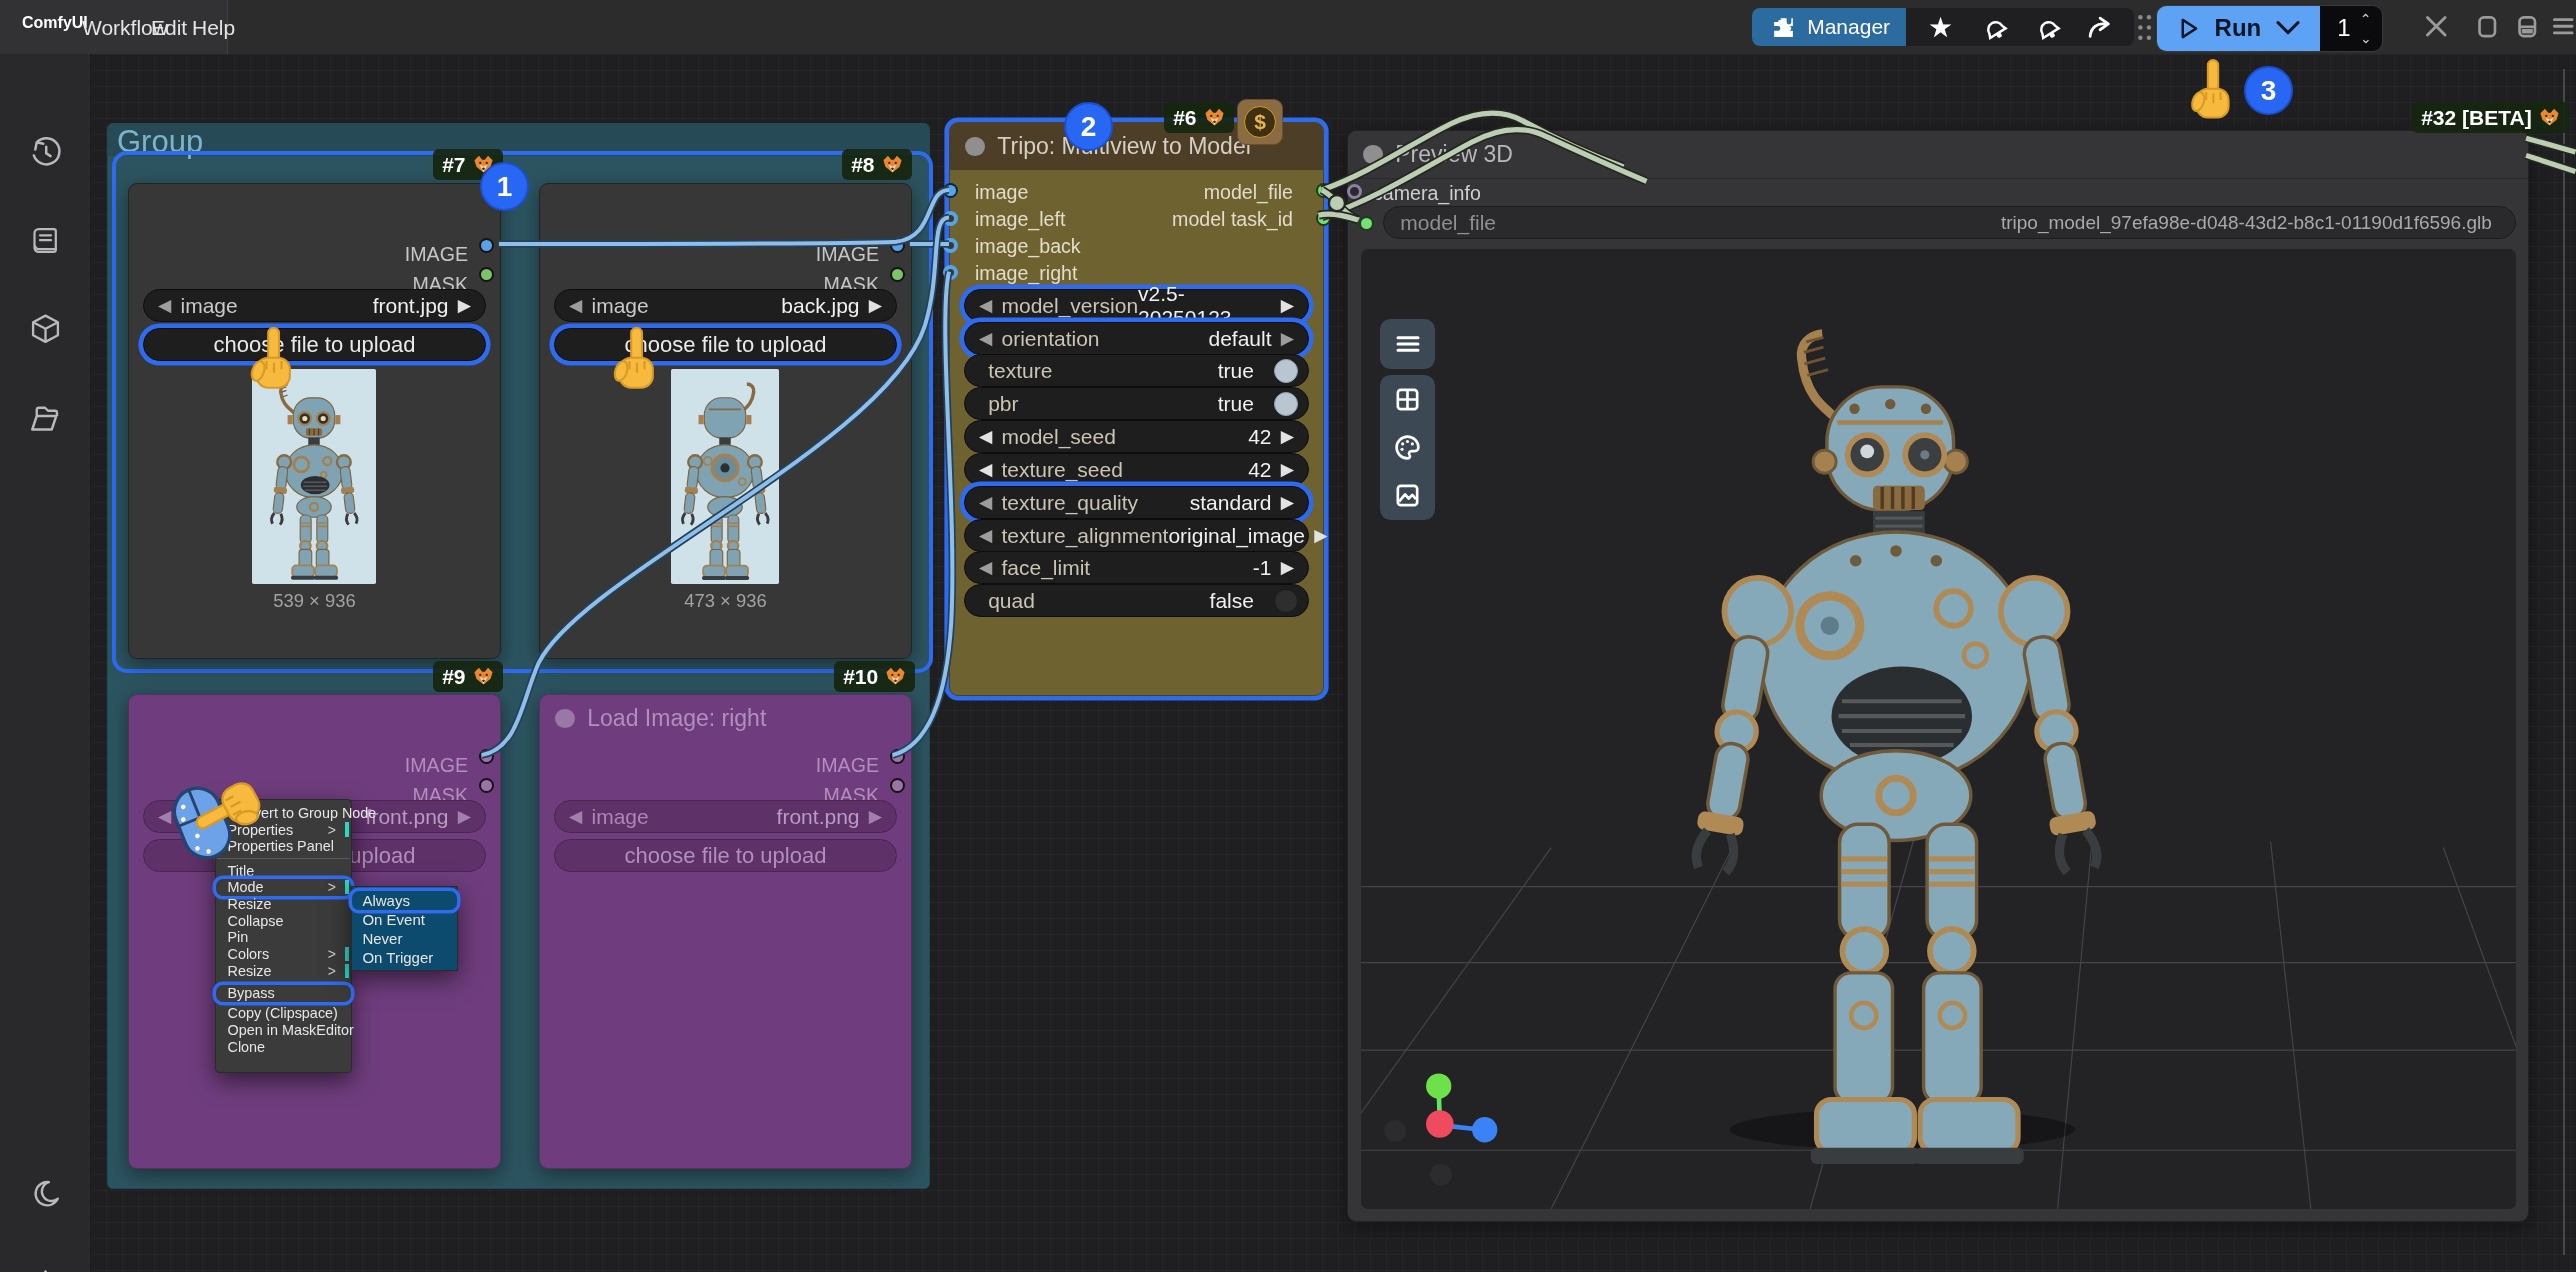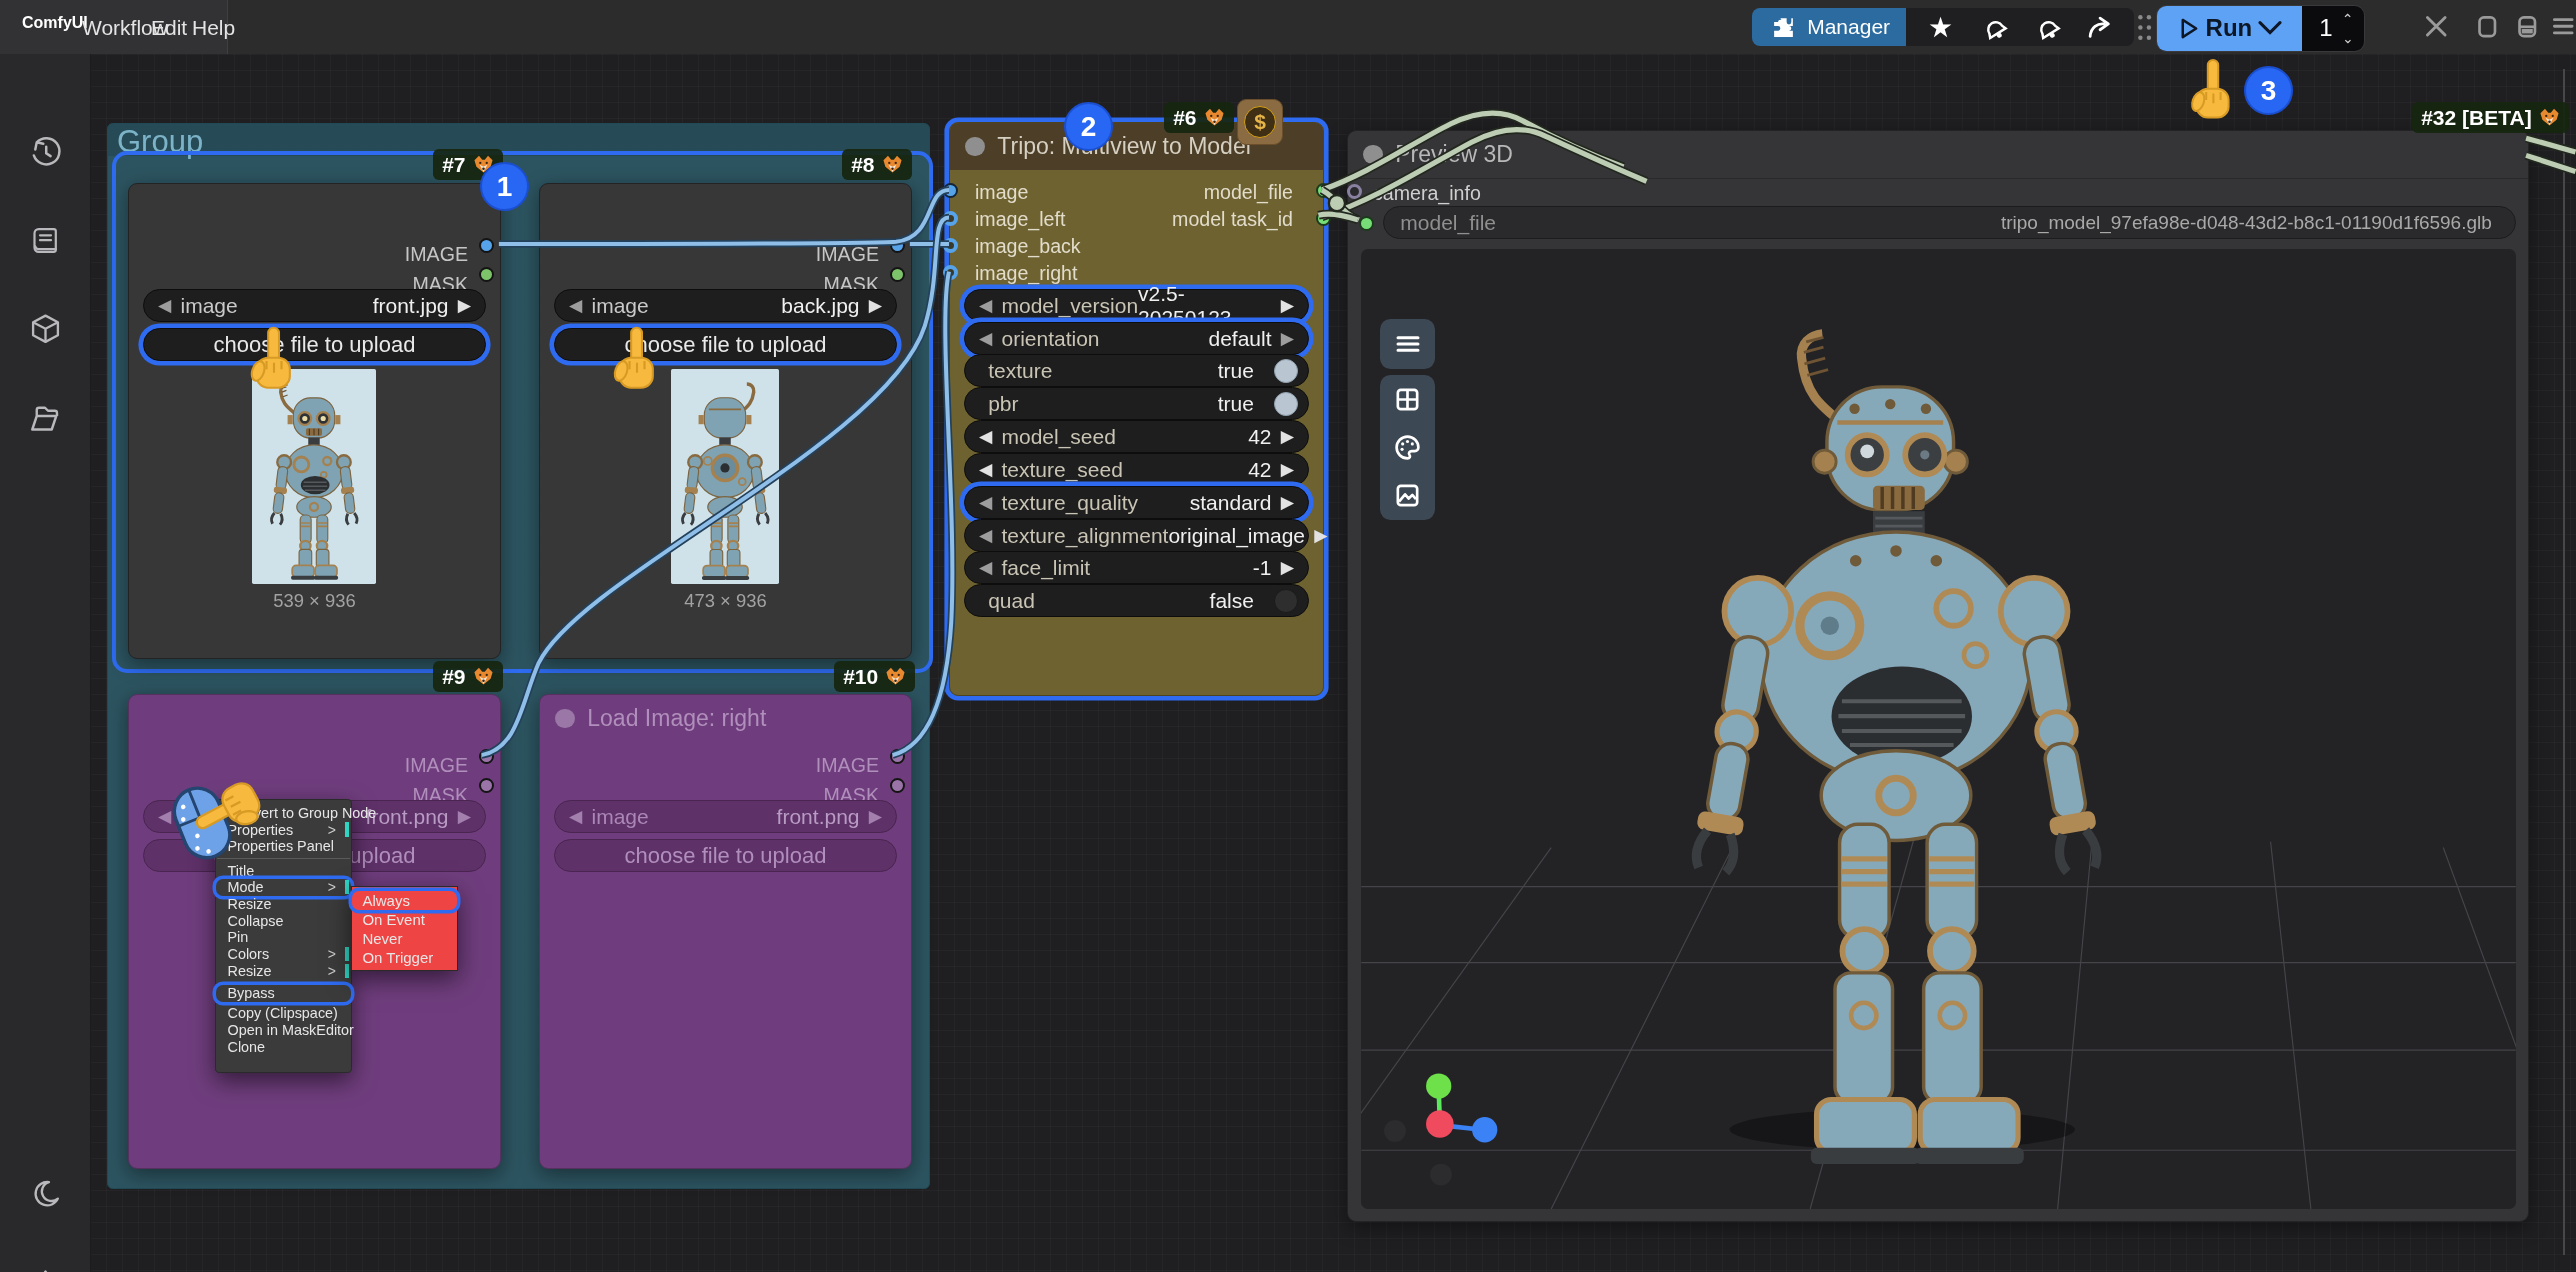--- a/index.html
+++ b/index.html
@@ -10,21 +10,21 @@
   .topbar{position:absolute;left:0;top:0;width:2576px;height:54px;background:#2c2c2d;z-index:50;}
   .tb-left{position:absolute;left:0;top:0;width:227px;height:54px;background:#323235;}
   .tb-sep{position:absolute;left:227px;top:0;width:1.2px;height:54px;background:#3f3f42;}
   .logo{position:absolute;top:14px;font-size:16px;font-weight:bold;color:#ffffff;}
   .menu-item{position:absolute;top:16px;font-size:21px;color:#e4e4e4;}
   .mgr-group{position:absolute;left:1752px;top:8px;height:38px;border-radius:8px;overflow:hidden;display:flex;}
   .mgr-btn{background:#2b6b9f;color:#fff;font-size:21px;display:flex;align-items:center;gap:9.2px;padding:0 16px;}
   .mgr-dark{background:#1f1f21;display:flex;align-items:center;gap:23px;padding:0 19.6px;}
   .tb-ic{width:30px;height:30px;display:flex;align-items:center;justify-content:center;}
   .run-group{position:absolute;left:2156px;top:4.6px;height:45px;border-radius:10.4px;overflow:hidden;display:flex;border:1.7px solid #39393c;}
-  .run-blue{background:#5da2f5;display:flex;align-items:center;gap:6px;padding:0 19.6px;}
+  .run-blue{background:#5da2f5;display:flex;align-items:center;gap:15px;padding:0 19.6px;}
   .run-txt{font-size:24px;color:#0d1726;font-weight:bold;}
   .run-count{background:#0b0b0d;display:flex;align-items:center;padding:0 10.4px 0 17.3px;gap:9.2px;}
   .count-txt{color:#fff;font-size:24px;}
   .spin{display:flex;flex-direction:column;gap:5.8px;color:#cfcfcf;font-size:14px;line-height:11.5px;}
   .win-ic{position:absolute;top:12.7px;color:#9a9a9a;}
   
   .sidebar{position:absolute;left:0;top:54px;width:90px;height:1218px;background:#29292b;border-right:1.2px solid #1c1c1d;z-index:40;}
   .sb-ic{position:absolute;left:16px;width:58px;height:58px;display:flex;align-items:center;justify-content:center;}
   
   .canvas{position:absolute;left:90px;top:54px;right:0;bottom:0;background-color:#1f1f22;
@@ -86,21 +86,21 @@
   .vp-pill{position:absolute;background:#3d4855;border-radius:10.4px;display:flex;flex-direction:column;align-items:center;
            justify-content:space-around;z-index:5;}
   
   .ctxmenu{position:absolute;background:#3b3b3c;border:0.6px solid #2a2a2a;border-radius:4.6px;z-index:70;
            box-shadow:0 8px 23px rgba(0,0,0,.55);padding:4.6px 0;}
   .ctx-item{position:relative;height:16.7px;display:flex;align-items:center;padding:0 11.5px;font-size:14.4px;color:#e6e6e6;white-space:nowrap;}
   .ctx-item.has-sub::after{content:">";position:absolute;right:15px;color:#cdcdcd;font-size:14px;}
   .ctx-item.teal::before{content:"";position:absolute;right:2.3px;top:1.2px;bottom:1.2px;width:3.5px;background:#2fd4c3;}
   .ctx-hl{box-shadow:0 0 0 3.5px #2e6bf0;border-radius:7px;}
   .ctx-sep{height:0.6px;background:#5a5a5a;margin:3.5px 1.2px;}
-  .submenu{position:absolute;background:#ef4444;border:0.6px solid #2a2a2a;z-index:71;box-shadow:0 8px 23px rgba(0,0,0,.55);padding:3.5px 0;text-align:center;}
+  .submenu{position:absolute;background:#0c4a6e;border:0.6px solid #2a2a2a;z-index:71;box-shadow:0 8px 23px rgba(0,0,0,.55);padding:3.5px 0;text-align:center;}
   .sub-item{position:relative;height:19px;display:flex;align-items:center;padding:0 10.4px;font-size:15px;color:#e6e6e6;white-space:nowrap;}
   svg{display:block;}
   .linklayer{position:absolute;left:0;top:0;z-index:5;pointer-events:none;}
 </style>
 </head>
 <body>
 
 <div id="app">
 
   <svg width="0" height="0" style="position:absolute">

